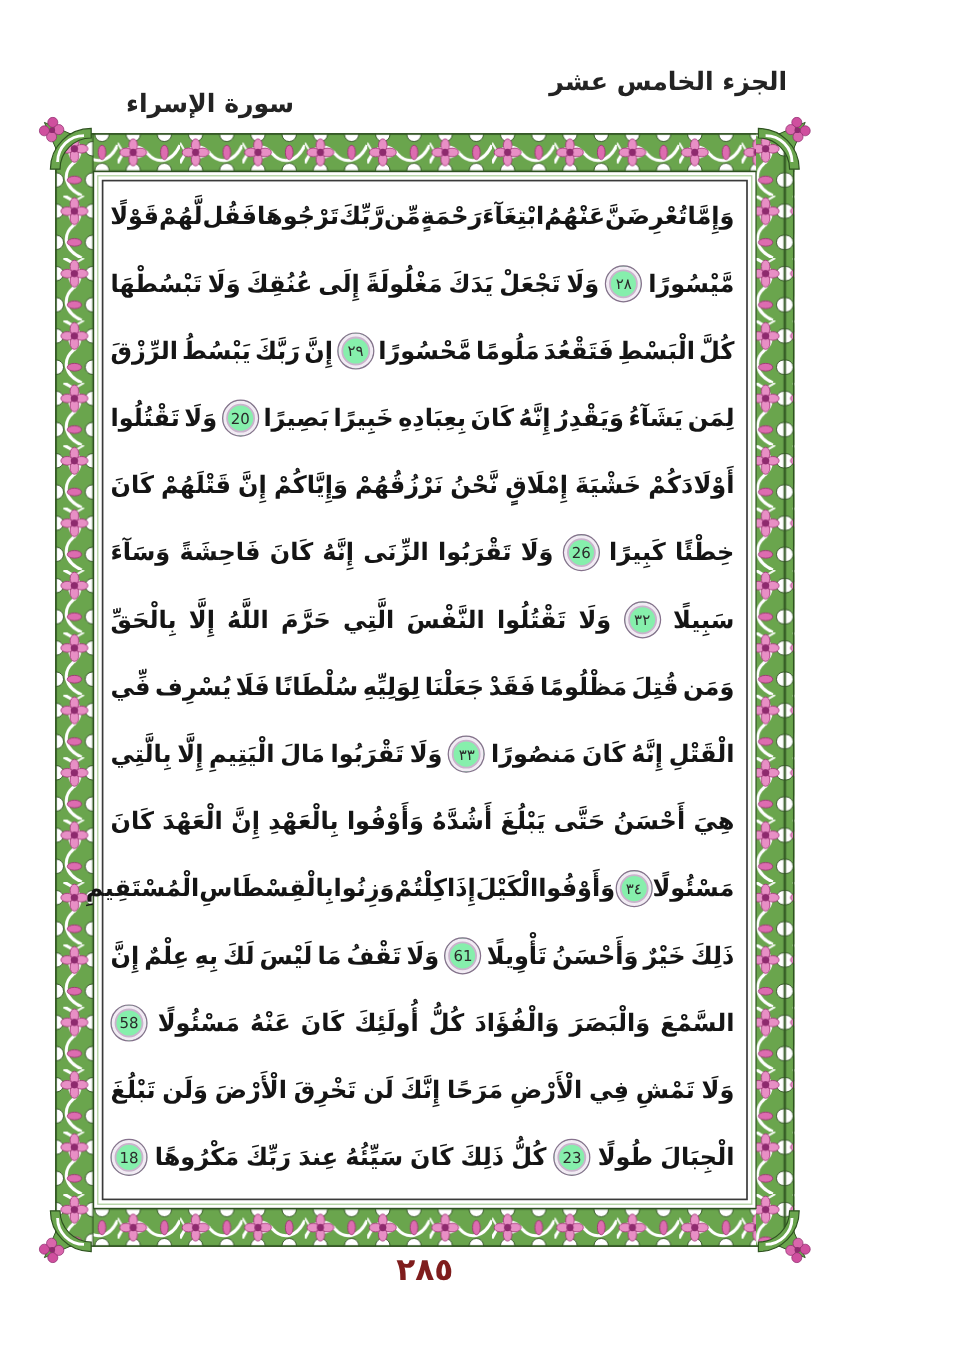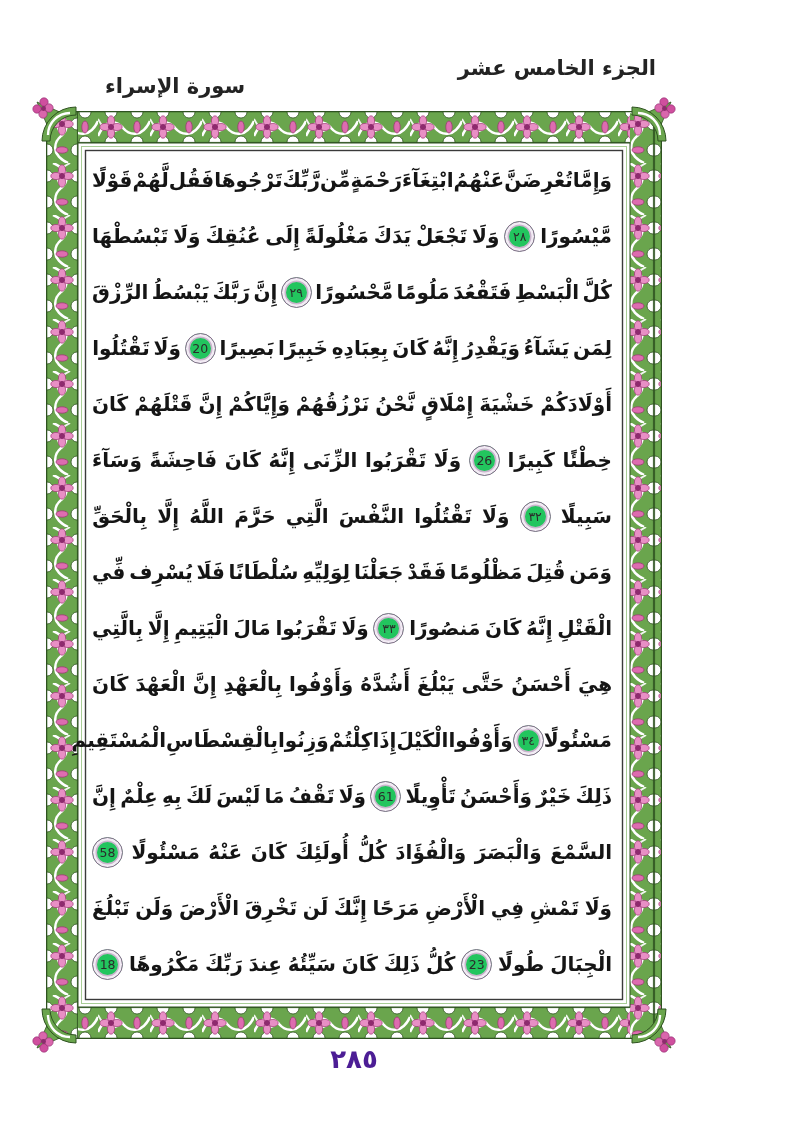--- a/index.html
+++ b/index.html
@@ -49,40 +49,40 @@
     color: #151515;
     direction: rtl;
   }
   .line .word { white-space: nowrap; flex: 0 0 auto; }
   .ayah {
     flex: 0 0 auto;
     width: 29px; height: 29px;
     border-radius: 50%;
     border: 1.4px solid #86718c;
     box-shadow: inset 0 0 0 2.5px #f2ebf4, inset 0 0 0 4px #c9b4cc;
-    background: #22c55e;
+    background: #86efac;
     color: #2b2b2b;
     font-size: 12.5px;
     font-weight: normal;
     display: inline-flex;
     align-items: center;
     justify-content: center;
     align-self: center;
   }
 
   
   .page-num {
     position: absolute;
     top: 1044px;
     left: 46px;
     width: 616px;
     text-align: center;
     font-size: 26px;
     font-weight: bold;
-    color: #4c1d95;
+    color: #7f1d1d;
   }
 </style>
 </head>
 <body>
 
 <div class="page">
 
   <div class="hdr hdr-right">الجزء الخامس عشر</div>
   <div class="hdr hdr-left">سورة الإسراء</div>
 

